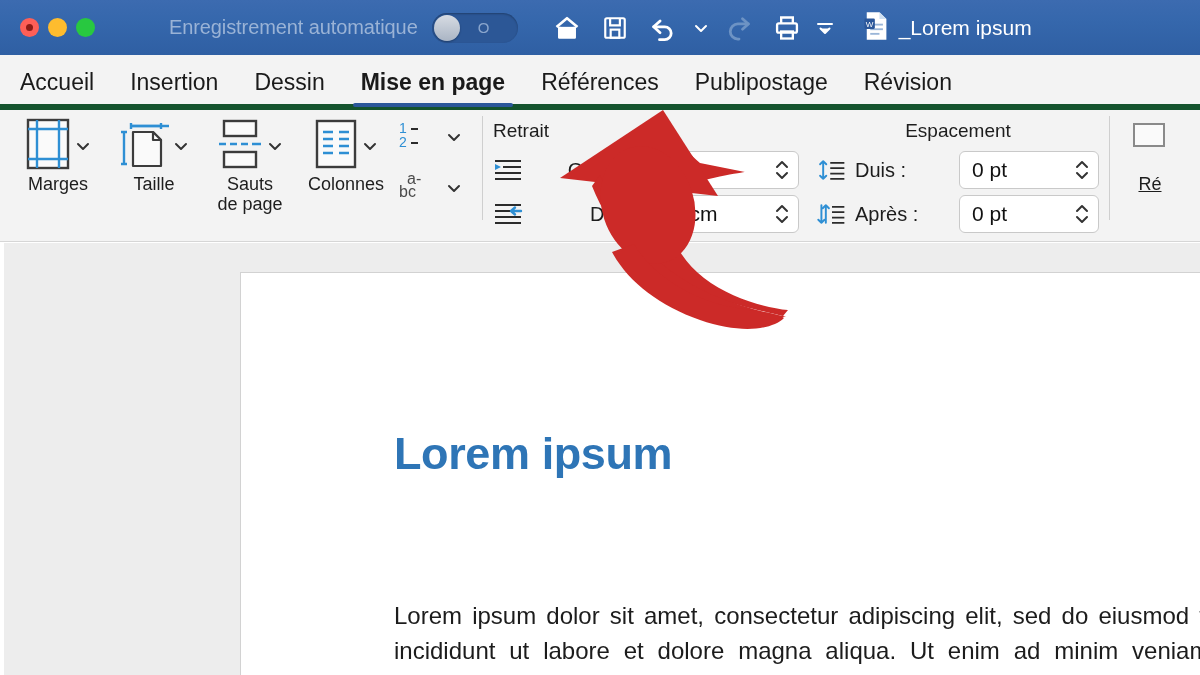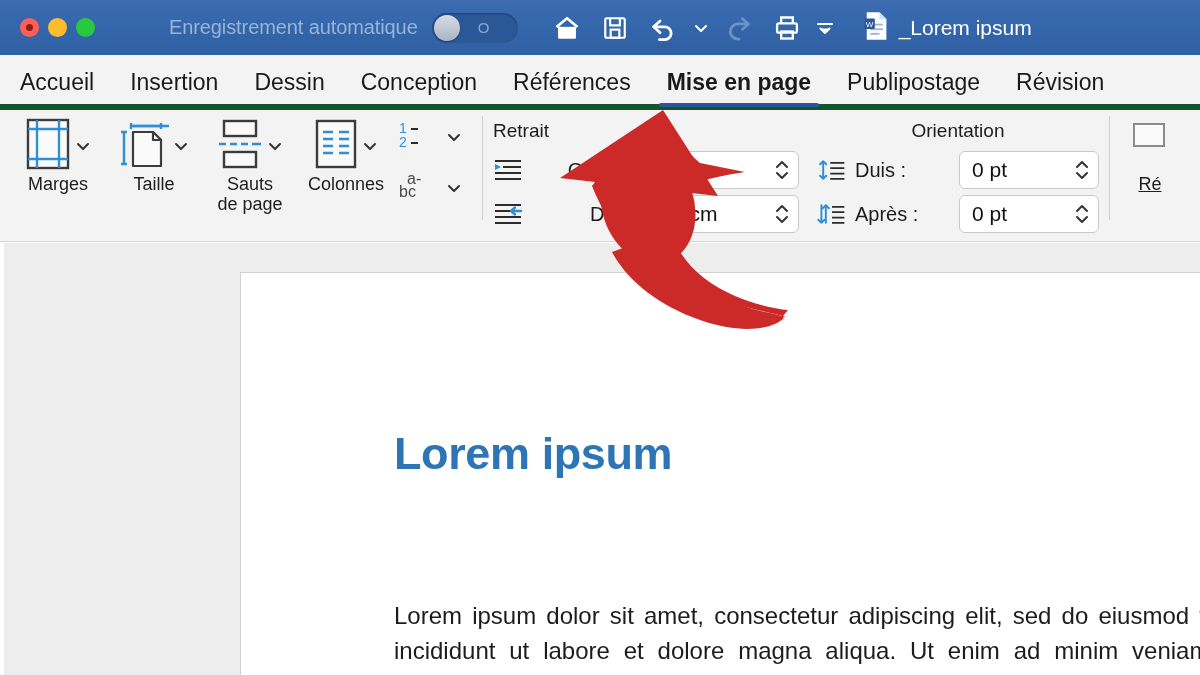--- a/index.html
+++ b/index.html
@@ -432,28 +432,25 @@
   <div class="tabbar">
     <div class="tab">
         <span>Accueil</span>
       </div>
     <div class="tab">
         <span>Insertion</span>
       </div>
     <div class="tab">
         <span>Dessin</span>
       </div>
-    <div class="tab">
-        <span>Conception</span>
+    <div class="tab active">
+        <span>Mise en page</span>
       </div>
     <div class="tab">
         <span>Références</span>
-      </div>
-    <div class="tab active">
-        <span>Mise en page</span>
       </div>
     <div class="tab">
         <span>Publipostage</span>
       </div>
     <div class="tab">
         <span>Révision</span>
       </div>
   </div>
 
   <div class="ribbon">
@@ -611,21 +608,21 @@
                   </svg>
                 <svg width="16" height="9" viewBox="0 0 16 9" fill="none" stroke="#333" stroke-width="2" stroke-linecap="round" stroke-linejoin="round">
                     <path d="M3 2 L8 7 L13 2"></path>
                   </svg>
               </span>
             </div>
           </div>
         </div>
 
         <div class="para-col" style="margin-left:18px;">
-          <div class="group-title center">Orientation</div>
+          <div class="group-title center">Espacement</div>
 
           <div class="field-row">
             <span class="field-icon">
               <svg width="34" height="28" viewBox="0 0 34 28">
                 <path d="M7 4 V24 M3.5 7.5 L7 4 L10.5 7.5 M3.5 20.5 L7 24 L10.5 20.5" stroke="#2e8fd4" stroke-width="2.2" fill="none" stroke-linecap="round" stroke-linejoin="round"></path>
                 <path d="M15 6 H31 M15 12 H31 M15 18 H31 M15 24 H31" stroke="#2b2b2b" stroke-width="2"></path>
               </svg>
             </span>
             <span class="field-label esp-label-w">Duis :</span>
             <div class="spinbox">

